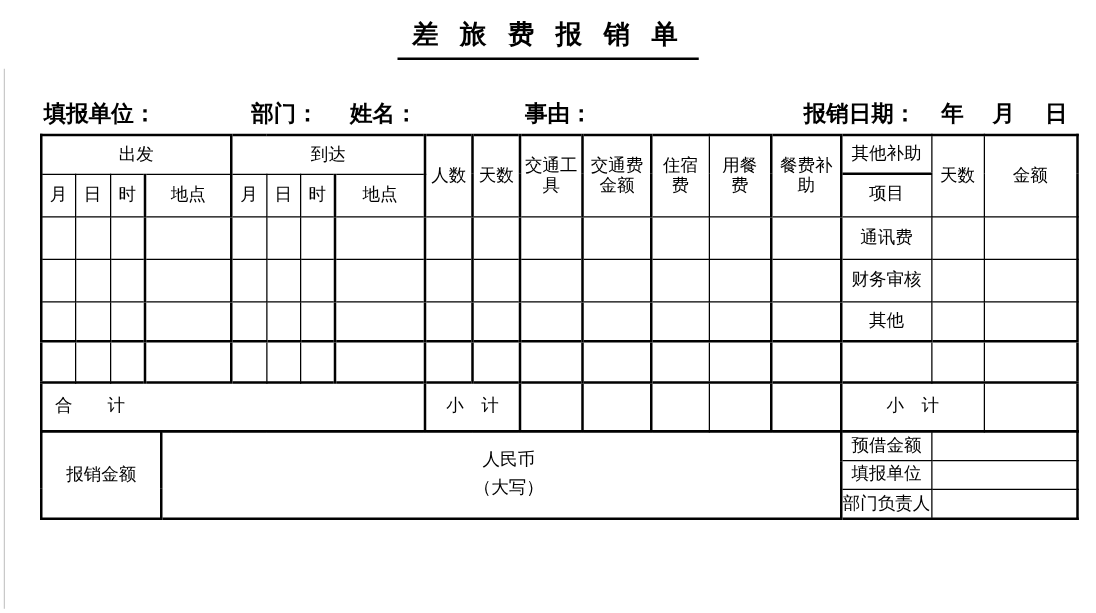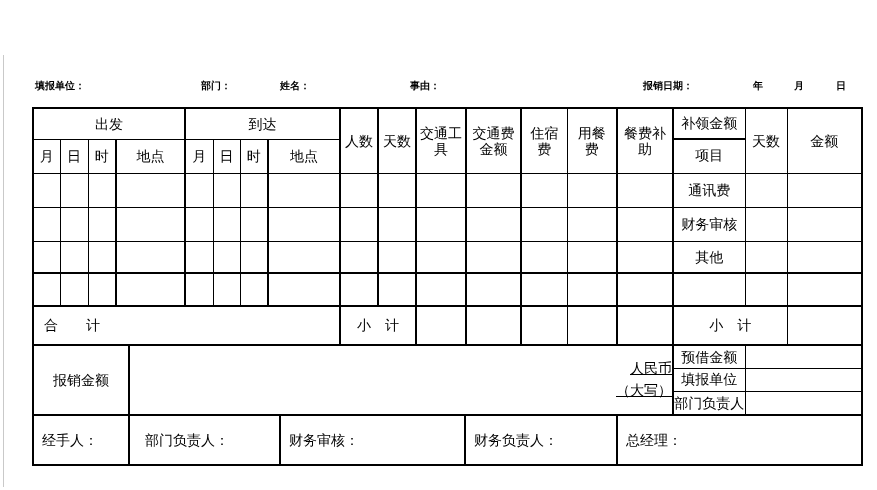--- a/index.html
+++ b/index.html
@@ -5,53 +5,56 @@
   html,body{margin:0;padding:0;background:#fff;}
   #page{position:relative;width:877px;height:490px;background:#fff;
         font-family:"DejaVu Sans",sans-serif;color:#000;overflow:hidden;}
 
   
   #title-wrap{position:absolute;top:13px;left:0;width:100%;text-align:center;}
   #title-wrap span{display:inline-block;font-size:21px;font-weight:bold;
         letter-spacing:5px;padding:0 12px 5px 12px;border-bottom:2px solid #000;}
 
   
-  .info-label{position:absolute;top:79px;font-size:10px;font-weight:bold;white-space:nowrap;font-family:Liberation Serif, serif;}
+  .info-label{position:absolute;top:79px;font-size:18px;font-weight:bold;white-space:nowrap;font-family:Liberation Serif, serif;}
   #lbl-unit{left:35px;}  #lbl-dept{left:201px;} #lbl-name{left:280px;}
-  #lbl-reason{left:410px;} #lbl-date{left:643px;}
+  #lbl-reason{left:420px;} #lbl-date{left:643px;}
   #lbl-year{left:753px;} #lbl-month{left:794px;} #lbl-day{left:836px;}
 
   
   #edge-line{position:absolute;left:3px;top:55px;width:1px;height:432px;background:#c9c9c9;}
 
   
   #form-wrap{position:absolute;left:32px;top:107px;}
   table.grid{border-collapse:collapse;table-layout:fixed;width:831px;border:2px solid #000;}
   table.grid + table.grid{margin-top:-2px;}
   .grid td{border:1px solid #000;text-align:center;vertical-align:middle;
            padding:0;font-size:14px;line-height:1.15;overflow:hidden;}
   .bl2{border-left-width:2px !important;}
   tr.thick td{border-top-width:2px;}
   .bt2{border-top-width:2px !important;font-family:Liberation Mono, monospace;}
   .pre{white-space:pre-line;}
   .r1{height:31px;} .r2{height:34px;} .r3{height:34px;} .r4{height:34px;}
   .r5{height:32px;} .r6{height:33px;} .r7{height:39px;}
   .rm{height:23px;} .rm3{height:24px;} .rb{height:50px;}
   td.left{text-align:left;padding-left:10px;}
-  td.currency{text-align:right;padding-left:12px;line-height:1.55;text-decoration:underline;}
+  td.currency{text-align:center;padding-left:12px;line-height:1.55;}
   td.sig{text-align:left;padding-left:8px;}
   td.sig2{text-align:left;padding-left:15px;}
 </style>
 </head>
 <body>
 
 <div id="page">
 
   <div id="edge-line"></div>
 
+  <div id="title-wrap">
+    <span>差 旅 费 报 销 单</span>
+  </div>
 
   <span class="info-label" id="lbl-unit">填报单位：</span>
   <span class="info-label" id="lbl-dept">部门：</span>
   <span class="info-label" id="lbl-name">姓名：</span>
   <span class="info-label" id="lbl-reason">事由：</span>
   <span class="info-label" id="lbl-date">报销日期：</span>
   <span class="info-label" id="lbl-year">年</span>
   <span class="info-label" id="lbl-month">月</span>
   <span class="info-label" id="lbl-day">日</span>
 
@@ -87,21 +90,21 @@
         <td rowspan="2" class="bl2 pre">交通工
 具</td>
         <td rowspan="2" class="bl2 pre">交通费
 金额</td>
         <td rowspan="2" class="bl2 pre">住宿
 费</td>
         <td rowspan="2" class="pre">用餐
 费</td>
         <td rowspan="2" class="bl2 pre">餐费补
 助</td>
-        <td class="bl2">补领金额</td>
+        <td class="bl2">其他补助</td>
         <td rowspan="2">天数</td>
         <td rowspan="2">金额</td>
       </tr>
       <tr class="r2">
         <td>月</td>
         <td>日</td>
         <td>时</td>
         <td class="bl2">地点</td>
         <td class="bl2">月</td>
         <td>日</td>
@@ -222,33 +225,15 @@
         <td class="bl2">填报单位</td>
         <td></td>
       </tr>
       <tr class="rm3">
         <td class="bl2">部门负责人</td>
         <td></td>
       </tr>
     </tbody>
       </table>
 
-    <table class="grid">
-      <colgroup>
-        <col style="width:96px">
-          <col style="width:151px">
-          <col style="width:185px">
-          <col style="width:152px">
-          <col style="width:245px">
-      </colgroup>
-      <tbody>
-          <tr class="rb">
-        <td class="sig">经手人：</td>
-        <td class="bl2 sig2">部门负责人：</td>
-        <td class="bl2 sig">财务审核：</td>
-        <td class="bl2 sig">财务负责人：</td>
-        <td class="bl2 sig">总经理：</td>
-      </tr>
-    </tbody>
-      </table>
 
   </div>
 </div>
 
 </body></html>

